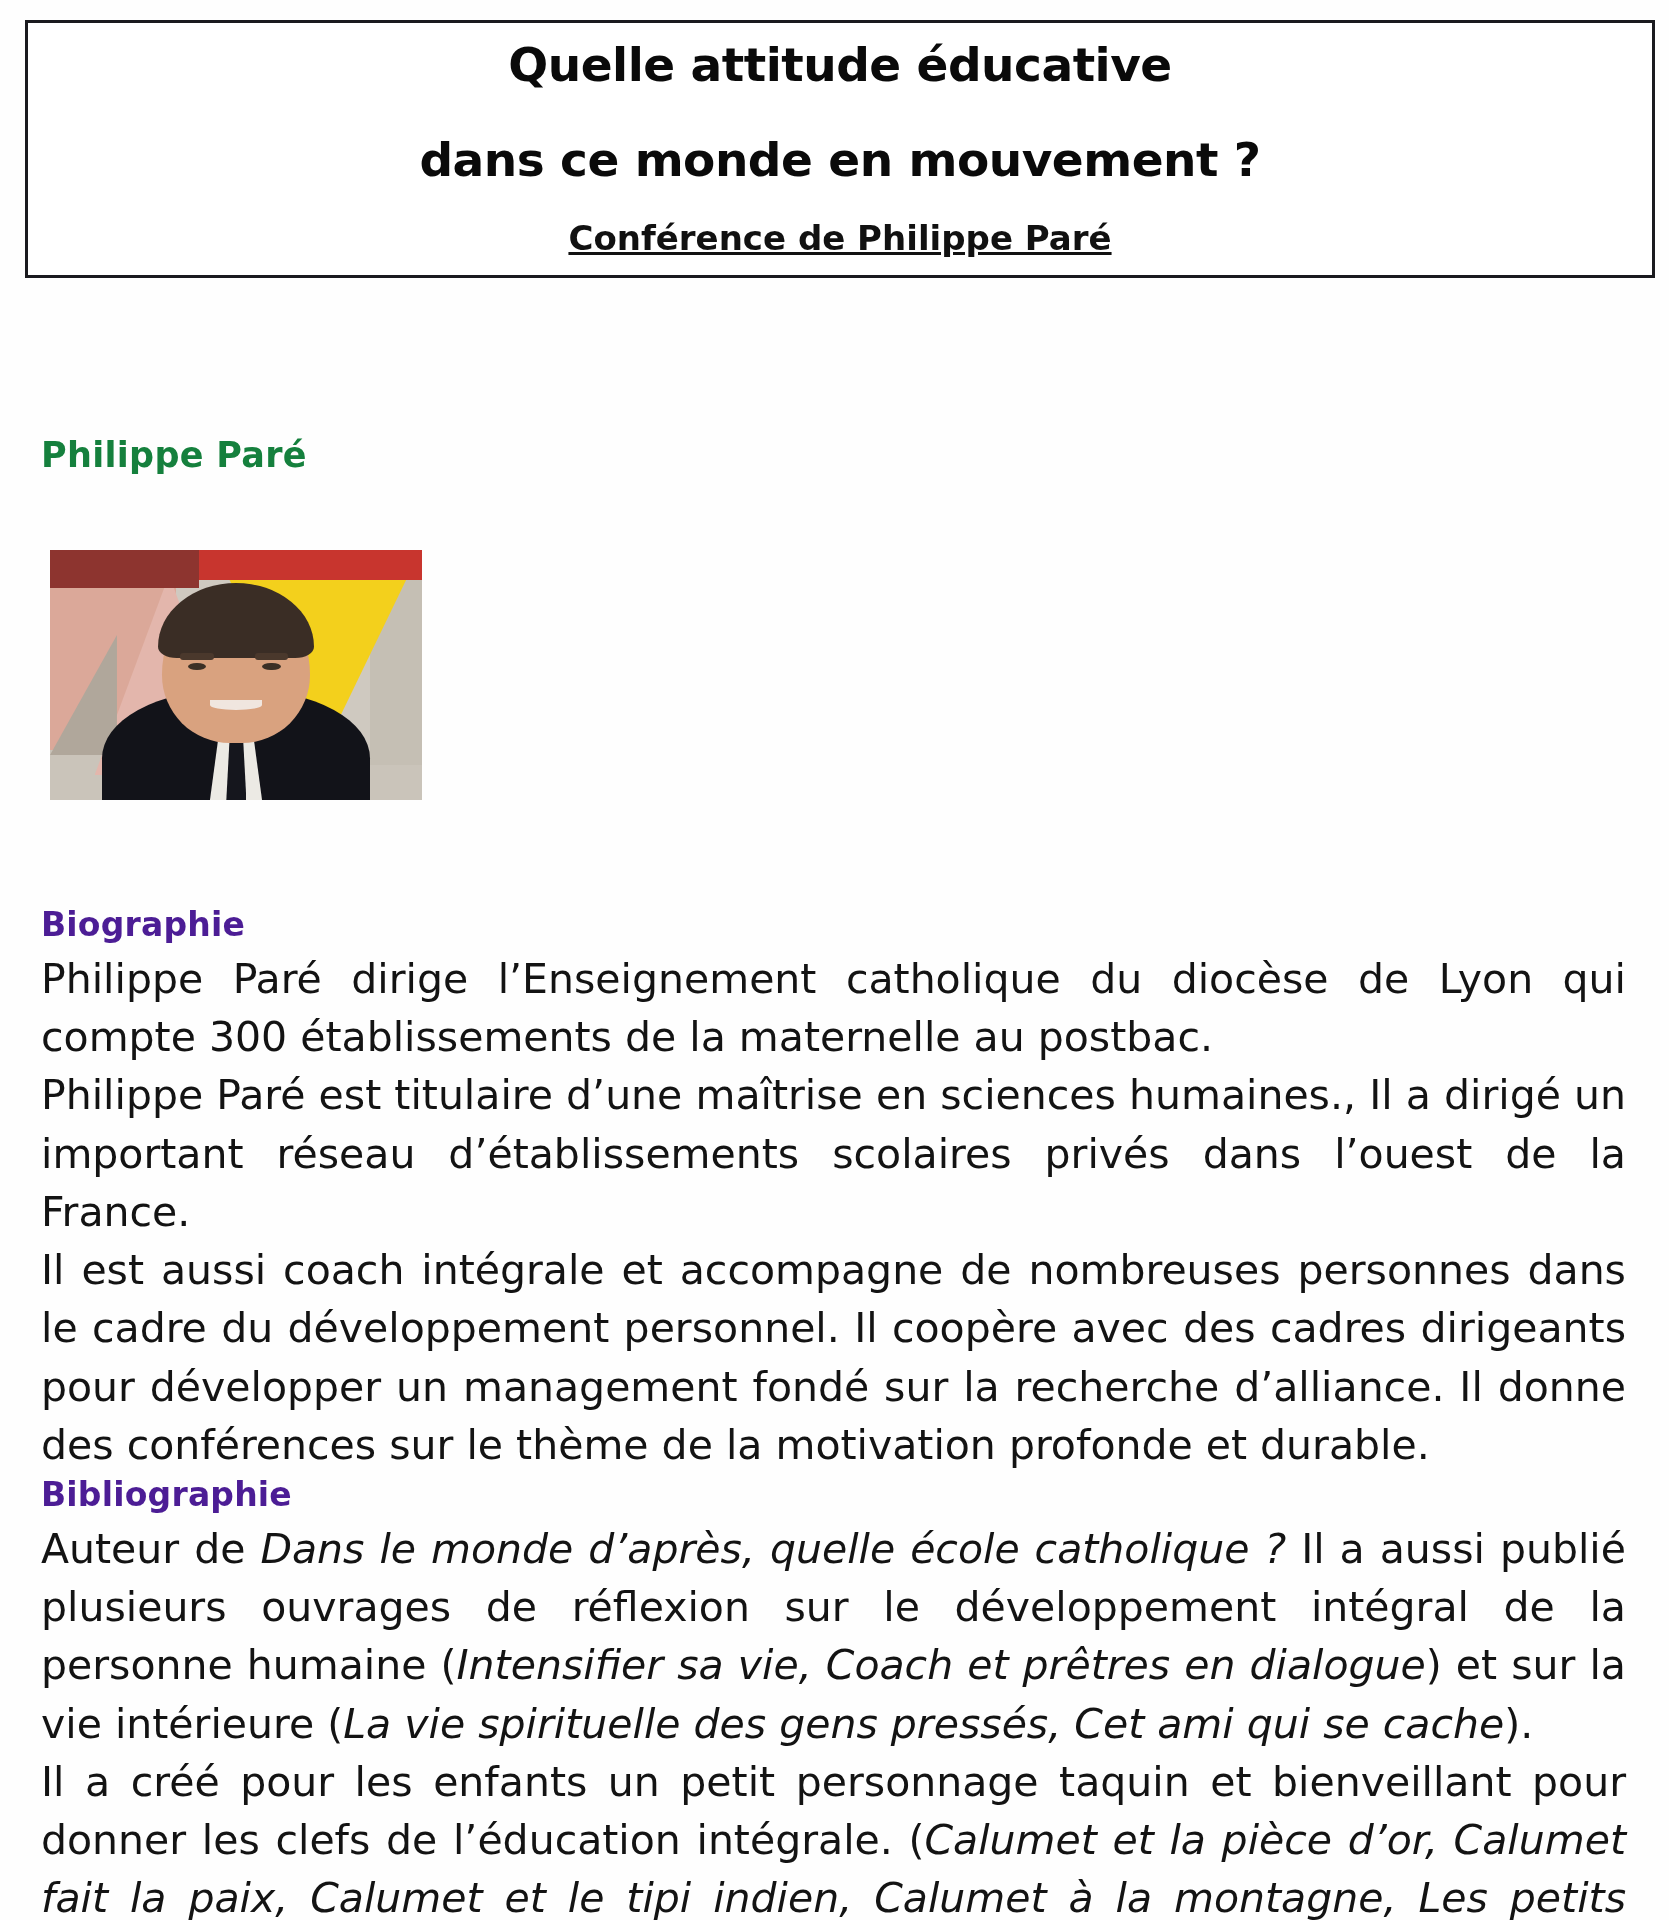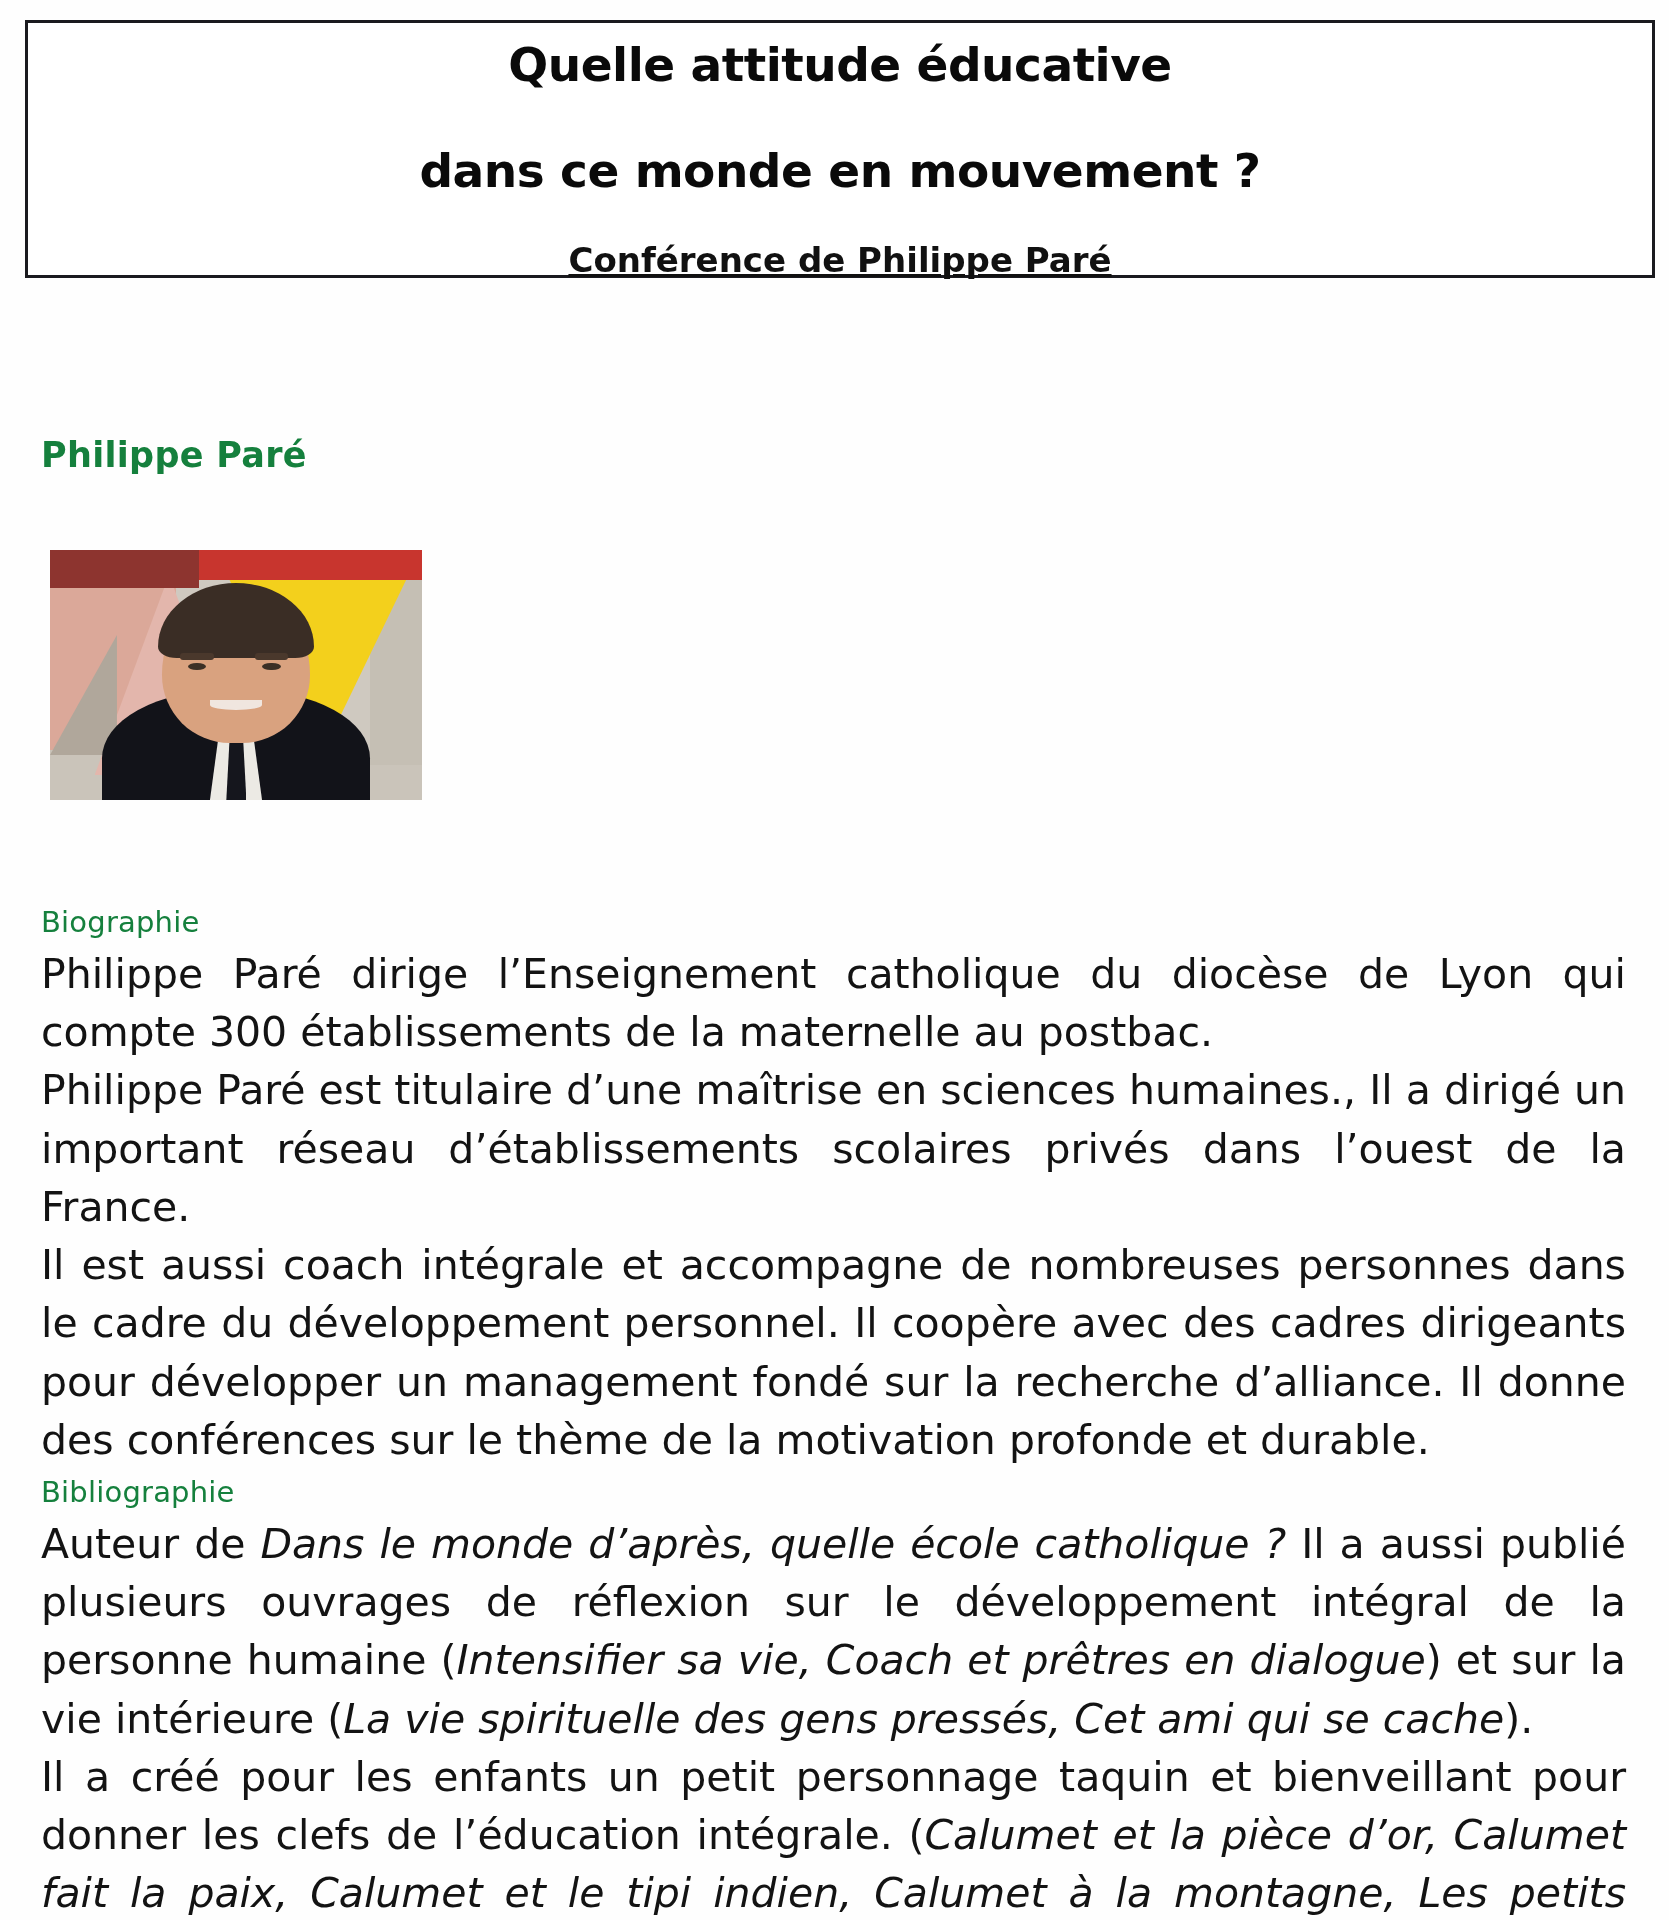--- a/index.html
+++ b/index.html
@@ -30,21 +30,20 @@
     width: 1630px;
     height: 258px;
     border: 3px solid #1a1a1f;
     box-sizing: border-box;
     background: #ffffff;
     display: flex;
     flex-direction: column;
     align-items: center;
     justify-content: flex-start;
     padding-top: 12px;
-    gap: 11px;
   }
   .title-line {
     font-family: "DejaVu Sans", sans-serif;
     font-weight: bold;
     font-size: 47px;
     letter-spacing: -0.5px;
     line-height: 1.02;
     color: #0a0a0a;
     text-align: center;
     white-space: nowrap;
@@ -170,23 +169,23 @@
     background: #f0e6df; border-radius: 0 0 50% 50%;
   }
 
   
   .section {
     position: absolute;
     left: 41px;
     width: 1585px;
   }
   .section-heading {
-    font-size: 29px;
-    font-weight: normal;
-    color: #15803d;
+    font-size: 33px;
+    font-weight: bold;
+    color: #4c1d95;
     margin: 0 0 6px 0;
     letter-spacing: 0.2px;
   }
   .para {
     font-size: 41px;
     line-height: 1.42;
     color: #131313;
     text-align: justify;
     text-justify: inter-word;
     margin: 0;

